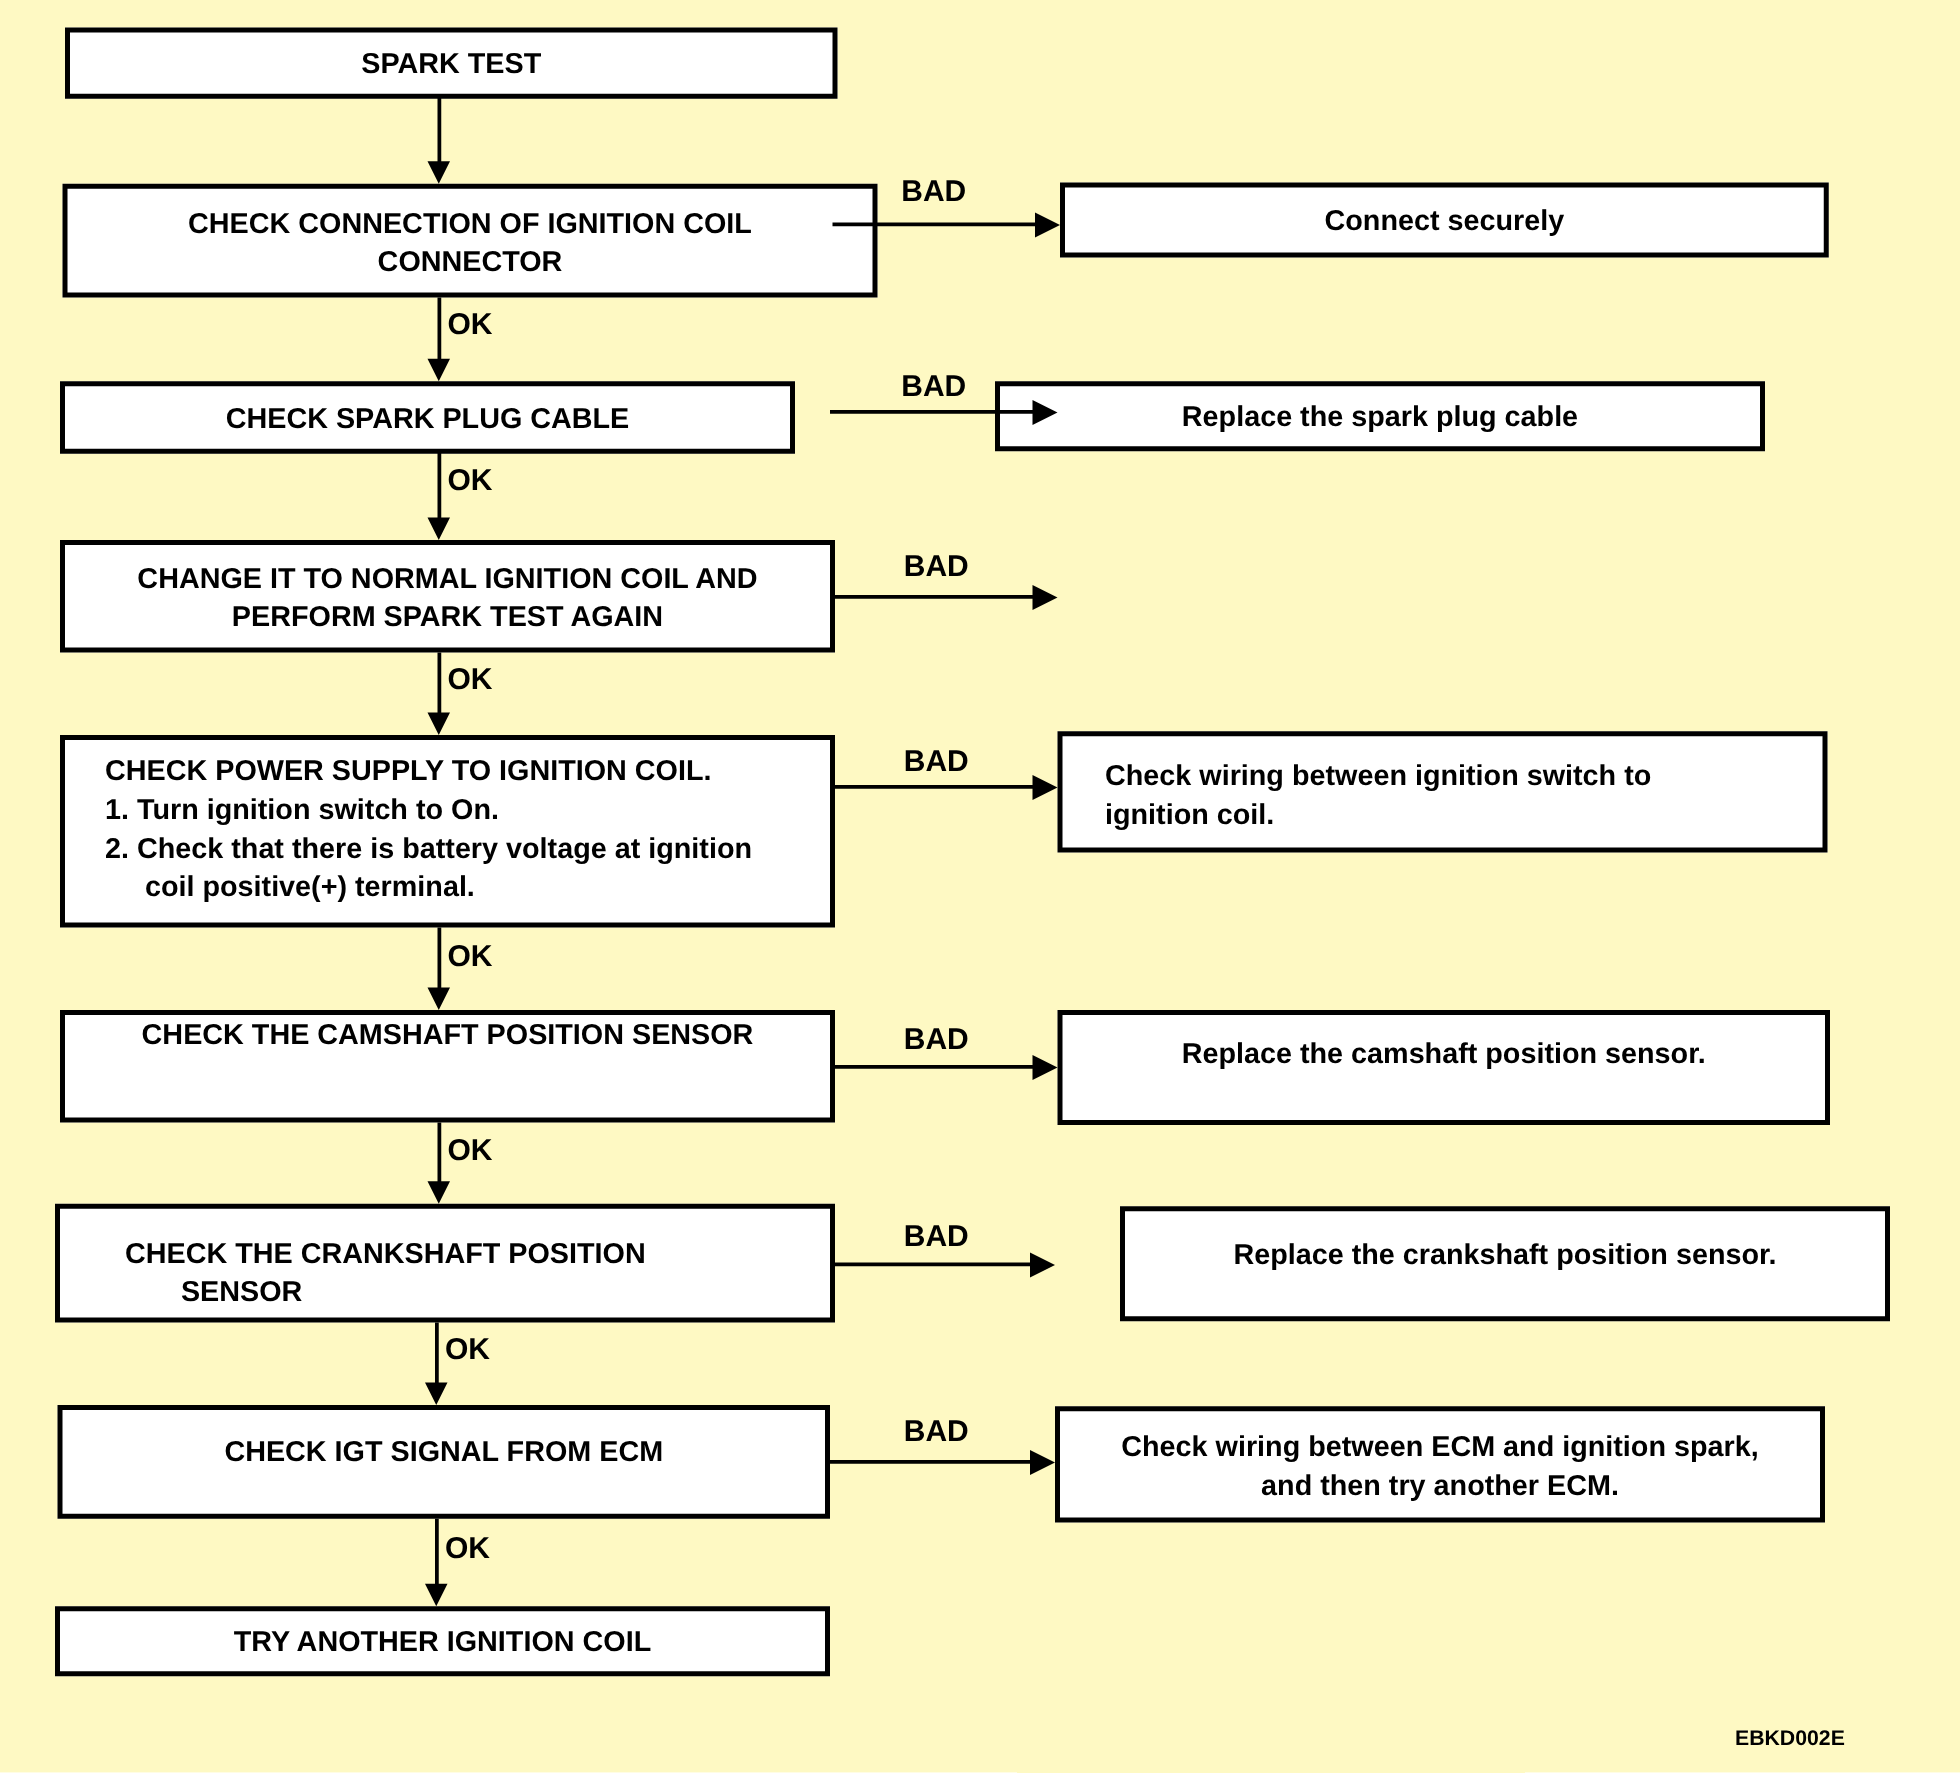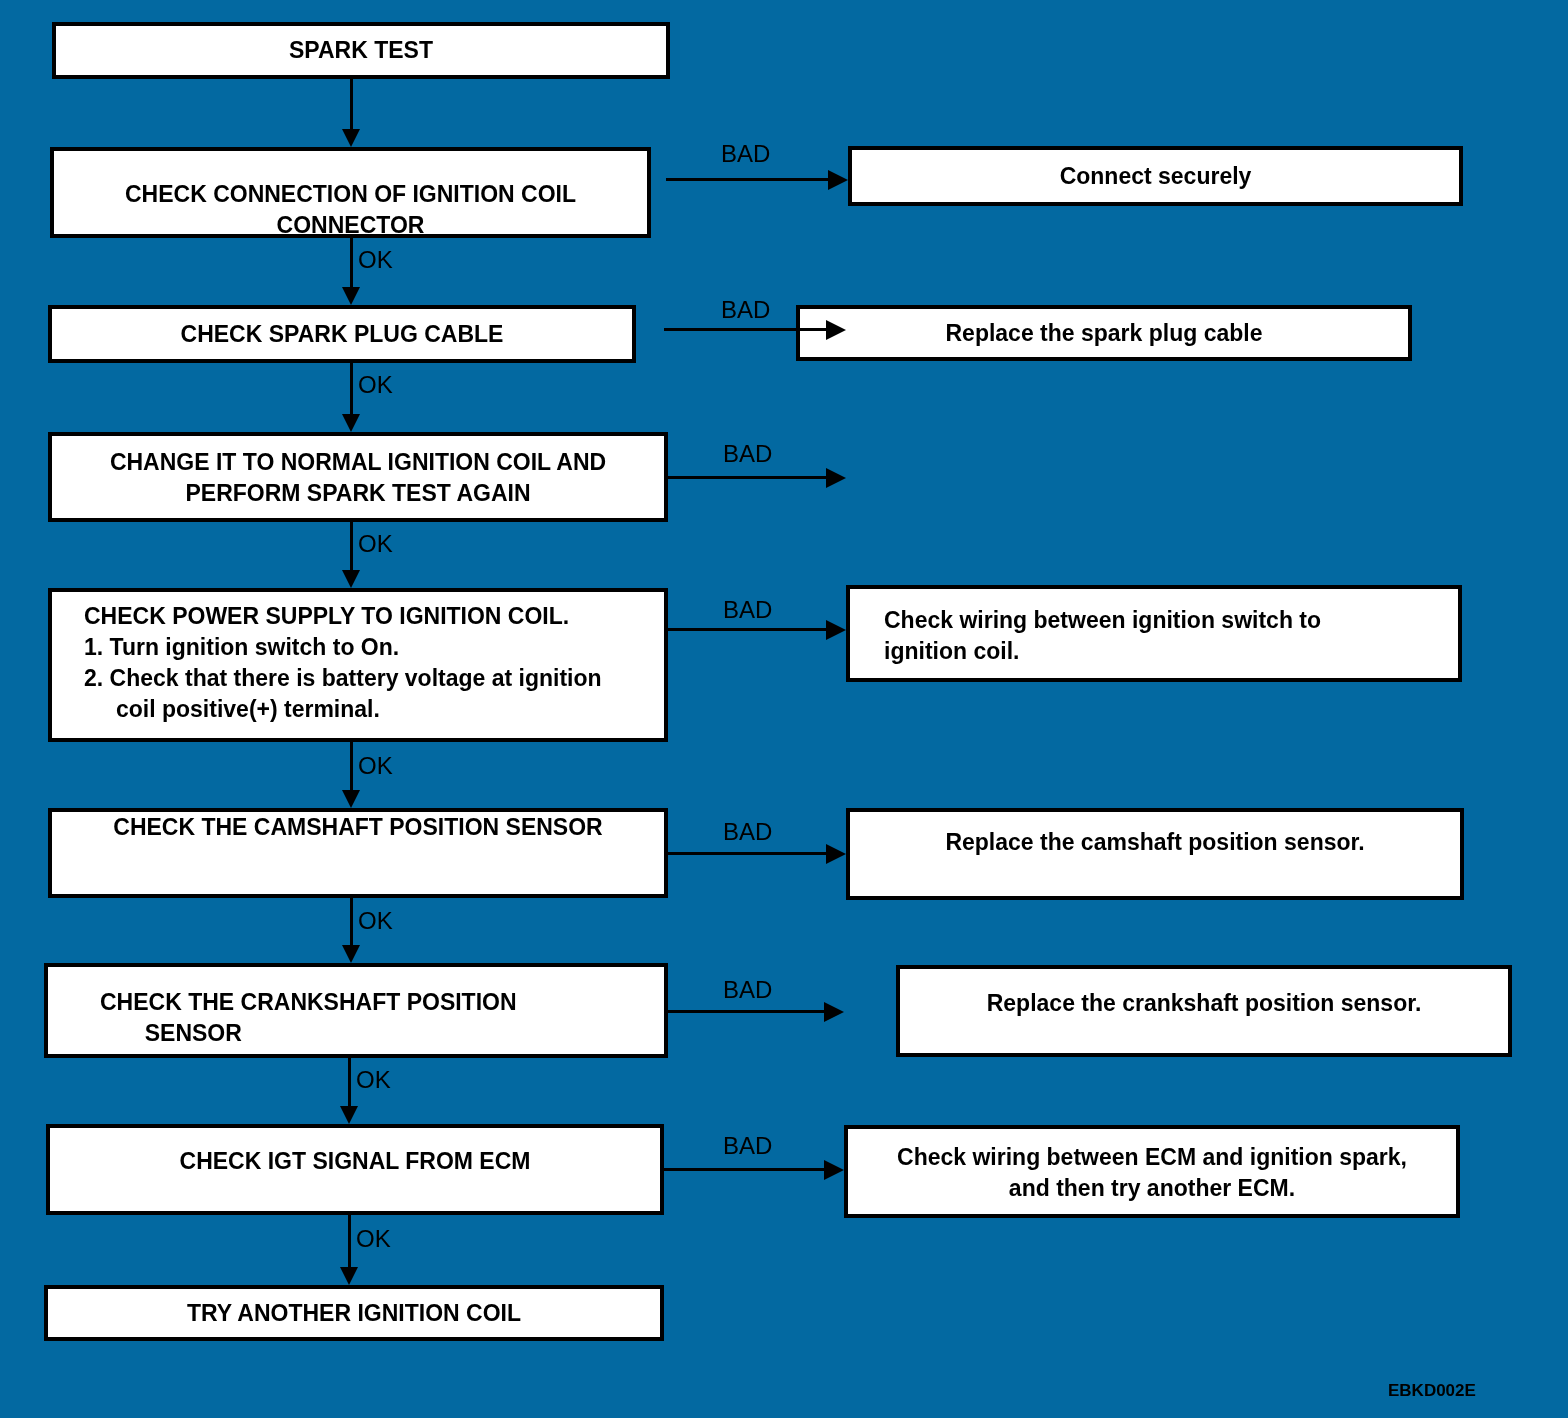--- a/index.html
+++ b/index.html
@@ -1,42 +1,42 @@
 <!DOCTYPE html>
 <html><head>
 <meta charset="utf-8">
 <style>
   html,body{margin:0;padding:0;background:#ffffff;}
-  .canvas{position:relative;width:1568px;height:1418px;background:#0369a1;overflow:hidden;
+  .canvas{position:relative;width:1568px;height:1418px;background:#fef9c3;overflow:hidden;
           font-family:"Liberation Sans",sans-serif;color:#000;}
   .box{position:absolute;border:4px solid #000;box-sizing:border-box;background:#fff;
        font-weight:bold;font-size:23px;line-height:31px;}
   .flex-center{display:flex;align-items:center;justify-content:center;}
   .t-center{text-align:center;}
   .t-left{text-align:left;}
   .txt{white-space:pre-wrap;display:inline-block;}
-  .lbl{position:absolute;font-weight:normal;font-size:24px;line-height:27px;white-space:nowrap;}
+  .lbl{position:absolute;font-weight:bold;font-size:24px;line-height:27px;white-space:nowrap;}
   .vline{position:absolute;width:3px;background:#000;}
   .hline{position:absolute;height:3px;background:#000;}
   .ah-down{position:absolute;width:0;height:0;border-left:9px solid transparent;
            border-right:9px solid transparent;border-top:18px solid #000;}
   .ah-right{position:absolute;width:0;height:0;border-top:10px solid transparent;
             border-bottom:10px solid transparent;border-left:20px solid #000;}
   .figcode{position:absolute;font-weight:bold;font-size:17px;}
 </style>
 </head>
 <body>
 
 <div class="canvas">
 
   <div class="box flex-center t-center" style="left:52px;top:22px;width:618px;height:57px">
     <span class="txt">SPARK TEST</span>
     </div>
 
-  <div class="box t-center" style="left:50px;top:147px;width:601px;height:91px;padding-top:28px">
+  <div class="box t-center" style="left:50px;top:147px;width:652px;height:91px;padding-top:12px">
     <span class="txt">CHECK CONNECTION OF IGNITION COIL
 CONNECTOR</span></div>
 
   <div class="box flex-center t-center" style="left:48px;top:305px;width:588px;height:58px">
     <span class="txt">CHECK SPARK PLUG CABLE</span>
     </div>
 
   <div class="box t-center" style="left:48px;top:432px;width:620px;height:90px;padding-top:11px">
     <span class="txt">CHANGE IT TO NORMAL IGNITION COIL AND
 PERFORM SPARK TEST AGAIN</span></div>

